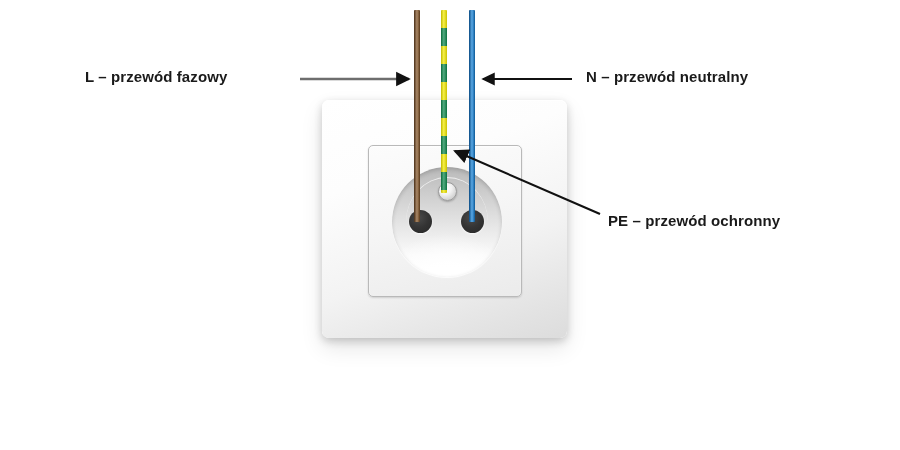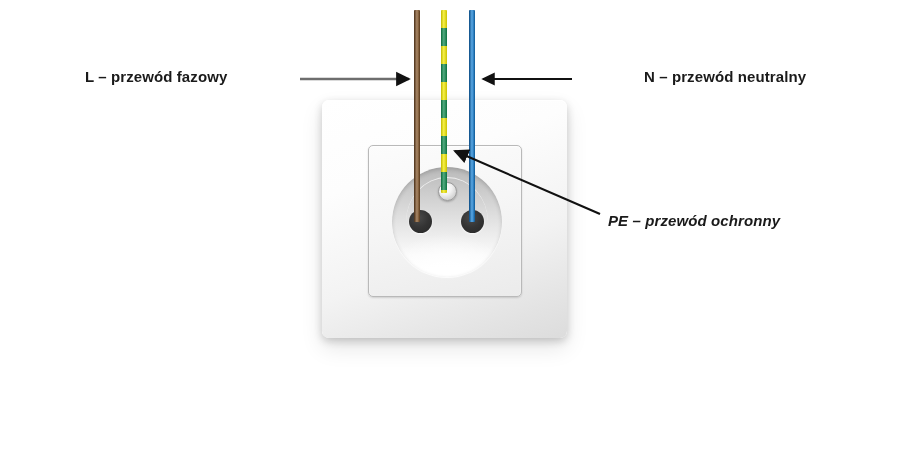--- a/index.html
+++ b/index.html
@@ -19,22 +19,22 @@
   .label {
     position: absolute;
     font-family: "Liberation Sans", sans-serif;
     font-weight: bold;
     font-size: 15px;
     letter-spacing: 0.1px;
     color: #1a1a1a;
     white-space: nowrap;
   }
   #label-l  { left: 85px;  top: 68px; }
-  #label-n  { left: 644px; top: 68px; }
-  #label-pe { left: 608px; top: 212px; font-style: italic; }
+  #label-n  { left: 586px; top: 68px; }
+  #label-pe { left: 608px; top: 212px; }
 
   
   #arrow-layer {
     position: absolute;
     left: 0; top: 0;
     width: 900px; height: 450px;
     pointer-events: none;
   }
 
   

